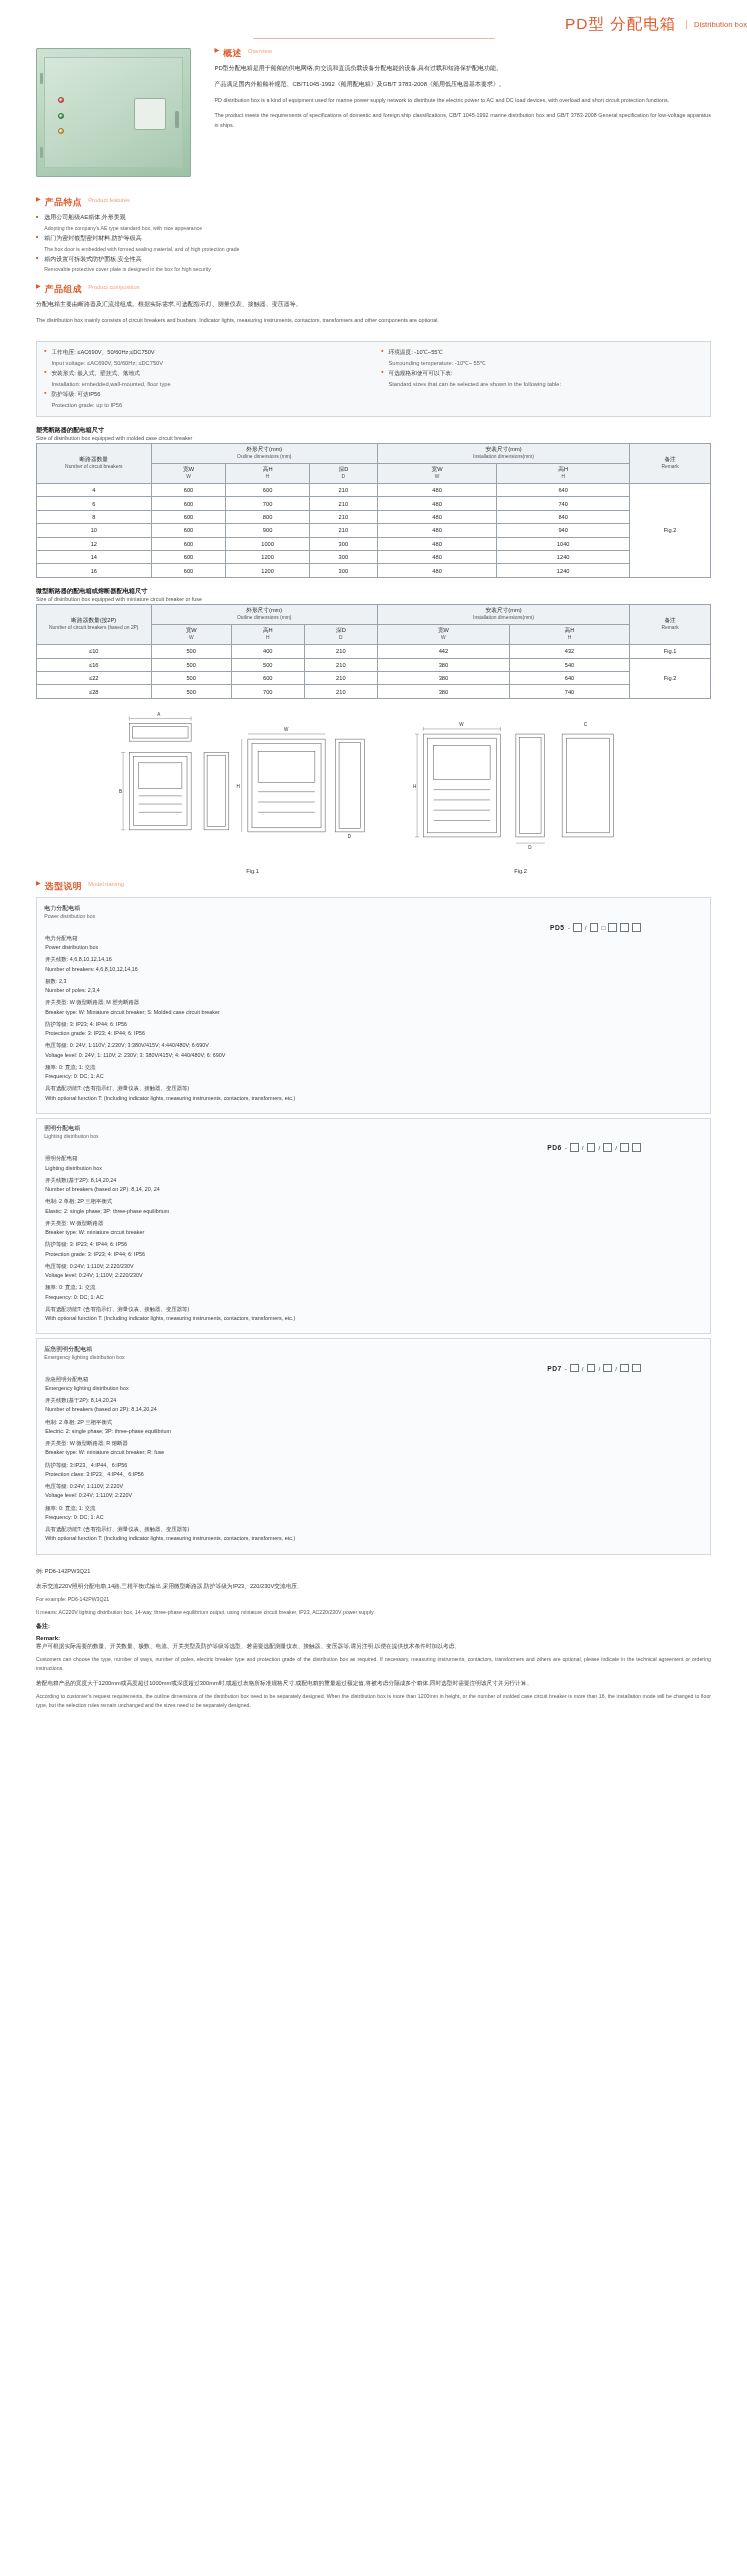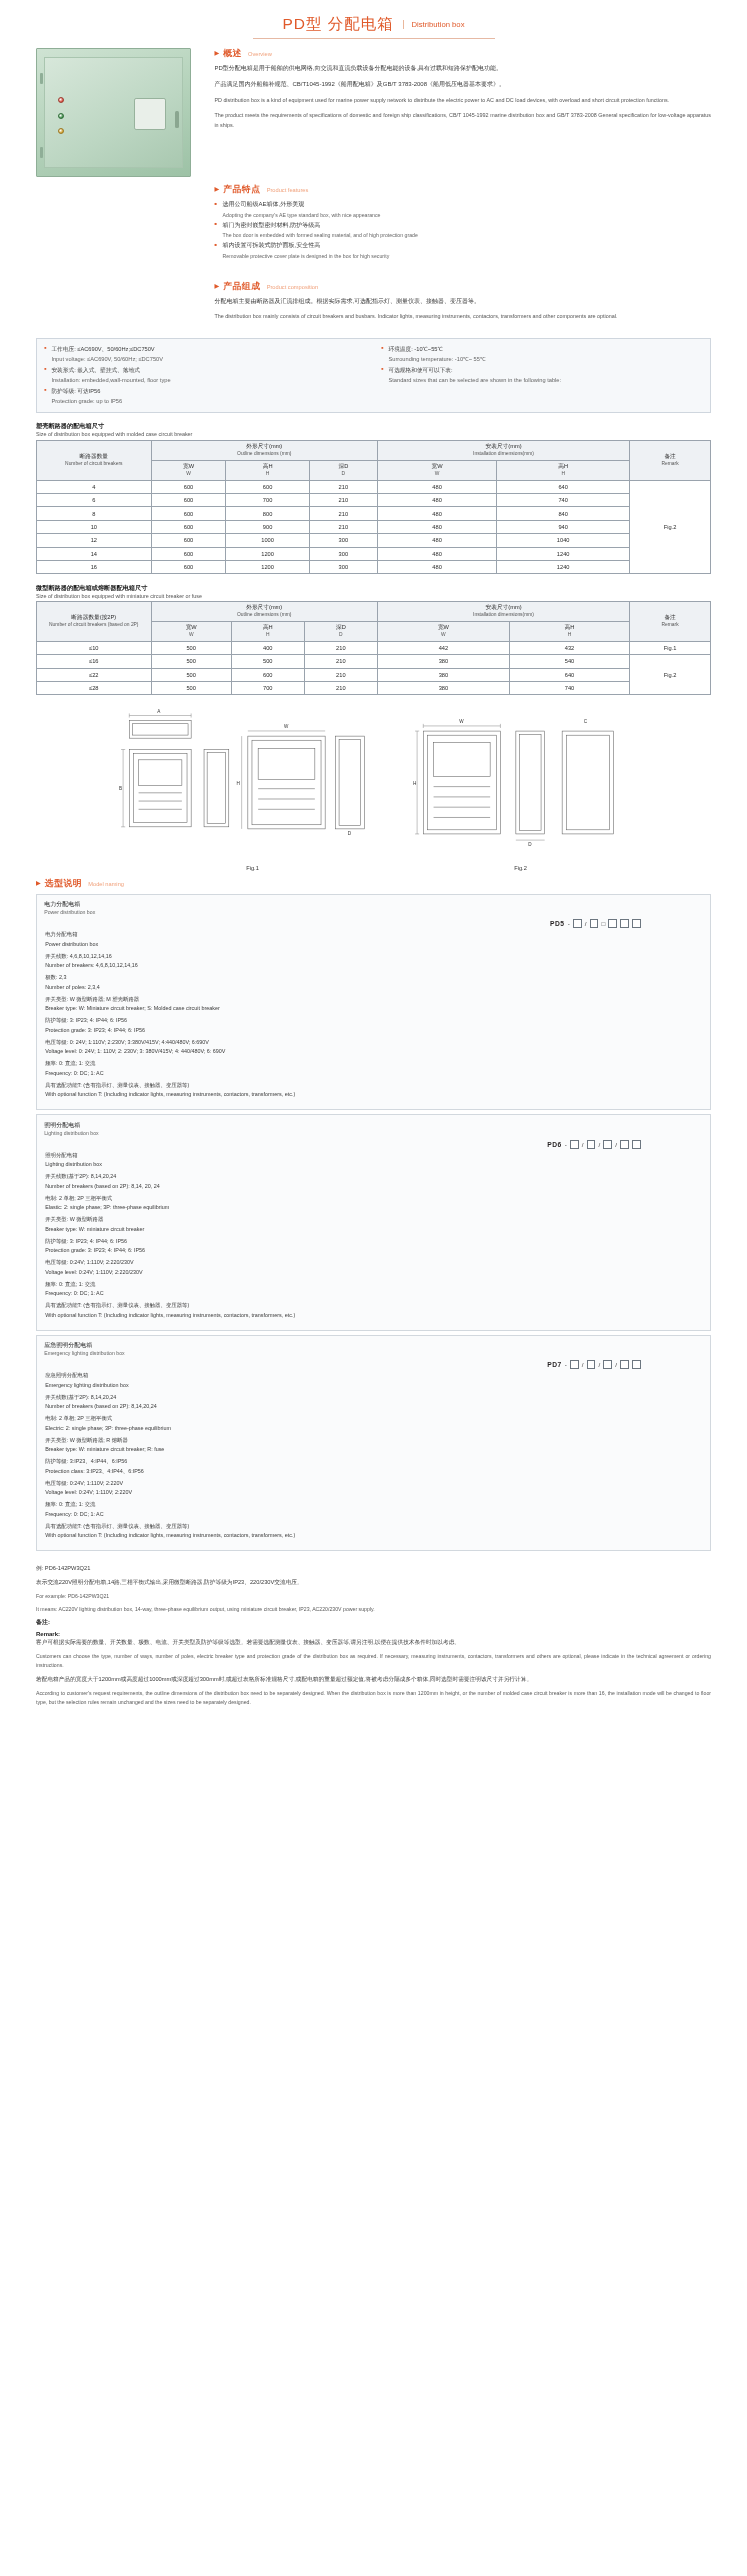--- a/index.html
+++ b/index.html
@@ -8,21 +8,21 @@
     padding: 0;
     width: 747px;
     background: #ffffff;
     font-family: "Liberation Sans", sans-serif;
     color: #231f20;
   }
   .page { width: 747px; position: relative; padding: 0 0 20.6px 0; }
 
   
   .title-wrap {
-    text-align: center;
+    text-align: right;
     padding: 14.4px 0 5.2px 0;
   }
   .title-cn {
     display: inline-block;
     color: #e05a2b;
     font-size: 15.5px;
     letter-spacing: 1px;
     vertical-align: middle;
   }
   .title-en {
@@ -36,21 +36,21 @@
   }
   .title-rule {
     width: 242px;
     margin: 3.1px auto 0 auto;
     border-top: 0.5px solid #e6b9a4;
   }
 
   
   .sec-head {
     display: flex;
-    align-items: center;
+    align-items: flex-start;
     gap: 4.1px;
     margin: 0 0 3.1px 0;
   }
   .sec-head .tri {
     color: #e05a2b;
     font-size: 6.2px;
     line-height: 1;
     transform: translateY(-1px);
   }
   .sec-head .cn {
@@ -252,21 +252,21 @@
         <span class="en">Overview</span>
       </div>
       <p class="para">PD型分配电箱是用于船舶的供电网络,向交流和直流负载设备分配电能的设备,具有过载和短路保护配电功能。</p>
       <p class="para">产品满足国内外船舶补规范、CB/T1045-1992《船用配电箱》及GB/T 3783-2008《船用低压电器基本要求》。</p>
       <p class="para en">PD distribution box is a kind of equipment used for marine power supply network to distribute the electric power to AC and DC load devices, with overload and short circuit protection functions.</p>
       <p class="para en">The product meets the requirements of specifications of domestic and foreign ship classifications, CB/T 1045-1992 marine distribution box and GB/T 3783-2008 General specification for low-voltage apparatus in ships.</p>
     </div>
   </div>
 
   <div class="block">
-    <div style="display:flex; gap:13.4px;">
+    <div style="display:flex; gap:13.4px;flex-direction:column;">
       <div style="width:165px; flex:none;"></div>
       <div style="flex:1;">
         <div class="sec-head">
           <span class="tri">▶</span>
           <span class="cn">产品特点</span>
           <span class="en">Product features</span>
         </div>
         <ul class="bullet-list">
           <li>
             <span>选用公司船级AE箱体,外形美观</span>
@@ -275,21 +275,21 @@
           <li>
             <span>箱门为密封嵌型密封材料,防护等级高</span>
             <span class="en">The box door is embedded with formed sealing material, and of high protection grade</span>
           </li>
           <li>
             <span>箱内设置可拆装式防护面板,安全性高</span>
             <span class="en">Removable protective cover plate is designed in the box for high security</span>
           </li>
         </ul>
 
-        <div class="sec-head" style="margin-top:20px;">
+        <div class="sec-head" style="margin-top:10px;">
           <span class="tri">▶</span>
           <span class="cn">产品组成</span>
           <span class="en">Product   composition</span>
         </div>
         <p class="para">分配电箱主要由断路器及汇流排组成。根据实际需求,可选配指示灯、测量仪表、接触器、变压器等。</p>
         <p class="para en">The distribution box mainly consists of circuit breakers and busbars. Indicator lights, measuring instruments, contactors, transformers and other components are optional.</p>
       </div>
     </div>
   </div>
 

